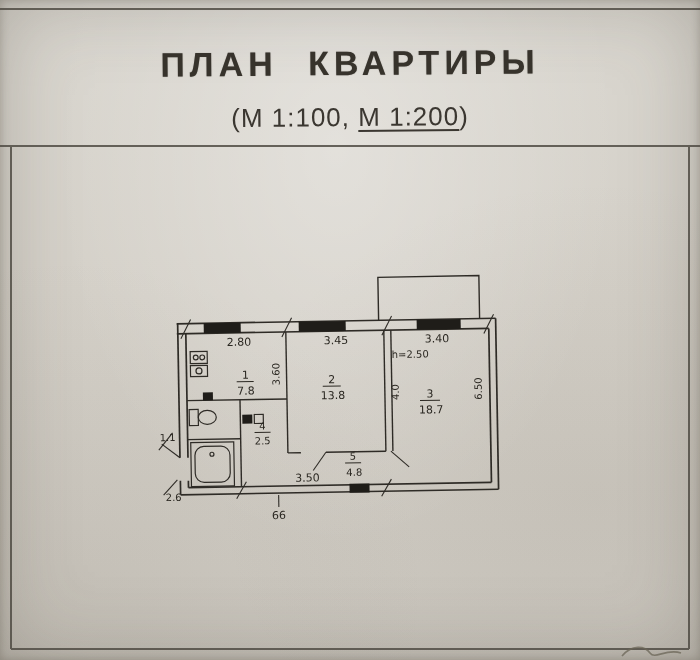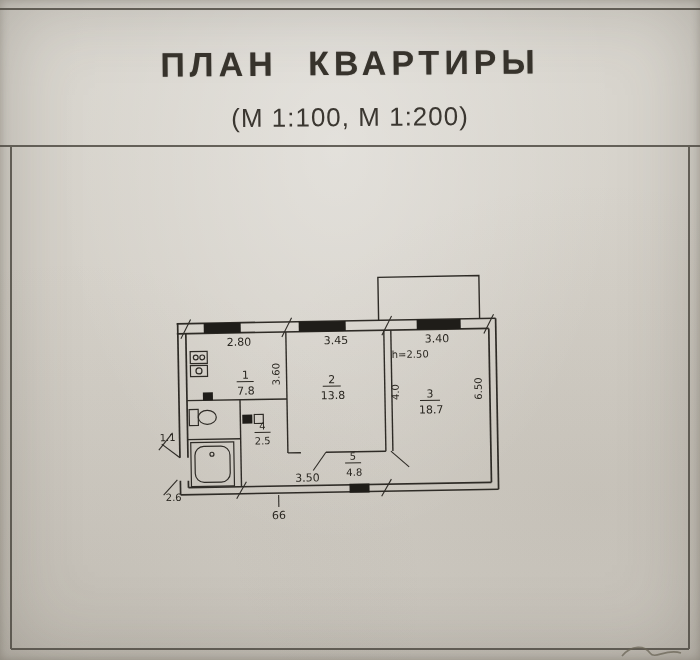--- a/index.html
+++ b/index.html
@@ -48,20 +48,21 @@
     top: 102px;
     left: 0;
     width: 700px;
     text-align: center;
     font-size: 26px;
     letter-spacing: 1px;
     color: #3b3731;
     transform: rotate(-0.5deg);
   }
   .subtitle .u {
+    text-decoration: underline;
     text-underline-offset: 4px;
   }
   .plan-text {
     font-family: "DejaVu Sans", sans-serif;
     font-size: 11px;
     fill: #2b2822;
   }
   .plan-text-sm {
     font-family: "DejaVu Sans", sans-serif;
     font-size: 10px;

